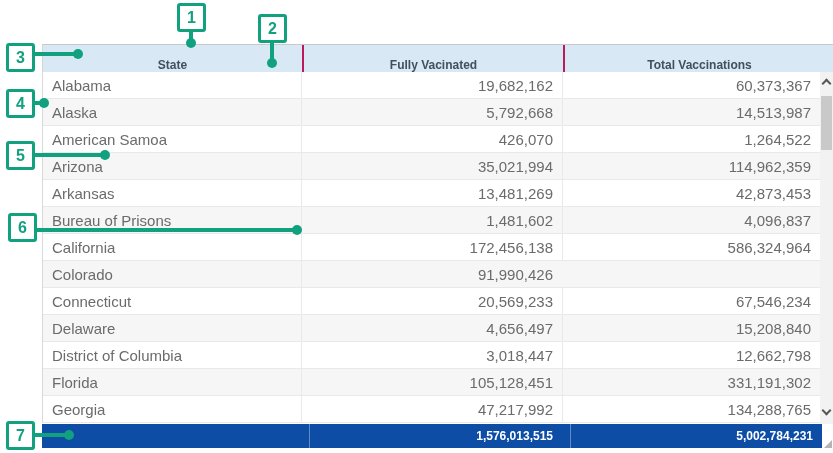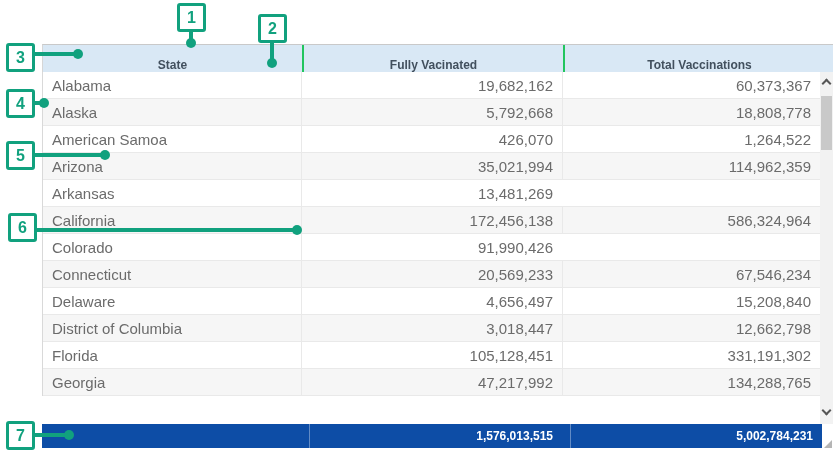--- a/index.html
+++ b/index.html
@@ -11,21 +11,21 @@
   
   .thead {
     position:absolute; left:42px; top:44px; width:791px; height:40px;
     display:grid; grid-template-columns:259px 261px 271px;
     background:#d9e8f5; border-top:1px solid #c9c9c9; border-left:1px solid #d6d6d6;
     box-sizing:border-box;
   }
   .th {
     display:flex; align-items:center; justify-content:center;
     font-size:12px; font-weight:700; color:#42505e;
-    border-left:2px solid #22c55e; box-sizing:border-box; cursor:pointer;
+    border-left:2px solid #be185d; box-sizing:border-box; cursor:pointer;
   }
   .th:first-child { border-left:none; }
 
   
   .tbody {
     position:absolute; left:42px; top:72px; width:778px;
     border-left:1px solid #d9d9d9; box-sizing:border-box;
   }
   .tr {
     display:grid; grid-template-columns:258px 261px 258px; height:27px;
@@ -94,35 +94,41 @@
 
   <div class="tbody">
     <div class="tr">
       <div class="td state">Alabama</div>
       <div class="td num">19,682,162</div>
       <div class="td num">60,373,367</div>
     </div>
     <div class="tr">
       <div class="td state">Alaska</div>
       <div class="td num">5,792,668</div>
-      <div class="td num">18,808,778</div>
+      <div class="td num">14,513,987</div>
     </div>
     <div class="tr">
       <div class="td state">American Samoa</div>
       <div class="td num">426,070</div>
       <div class="td num">1,264,522</div>
     </div>
     <div class="tr">
       <div class="td state">Arizona</div>
       <div class="td num">35,021,994</div>
       <div class="td num">114,962,359</div>
     </div>
     <div class="tr">
       <div class="td state">Arkansas</div>
       <div class="td num">13,481,269</div>
+      <div class="td num">42,873,453</div>
+    </div>
+    <div class="tr">
+      <div class="td state">Bureau of Prisons</div>
+      <div class="td num">1,481,602</div>
+      <div class="td num">4,096,837</div>
     </div>
     <div class="tr">
       <div class="td state">California</div>
       <div class="td num">172,456,138</div>
       <div class="td num">586,324,964</div>
     </div>
     <div class="tr">
       <div class="td state">Colorado</div>
       <div class="td num">91,990,426</div>
     </div>

